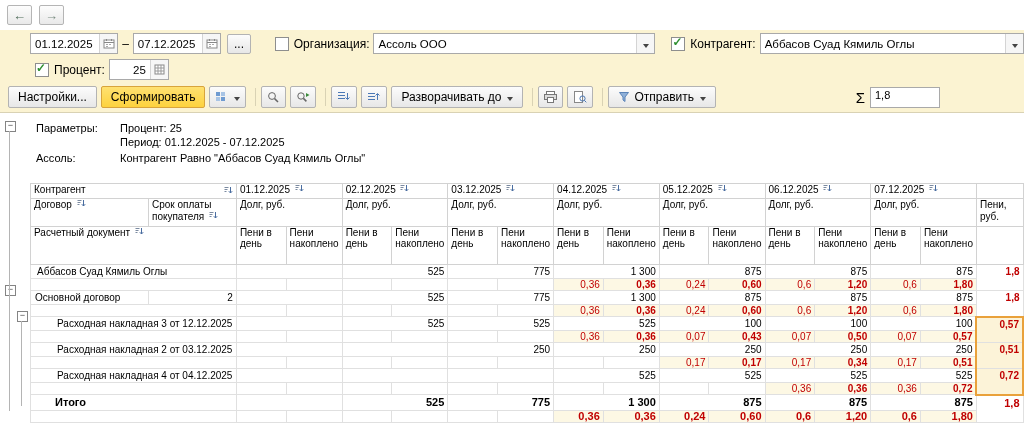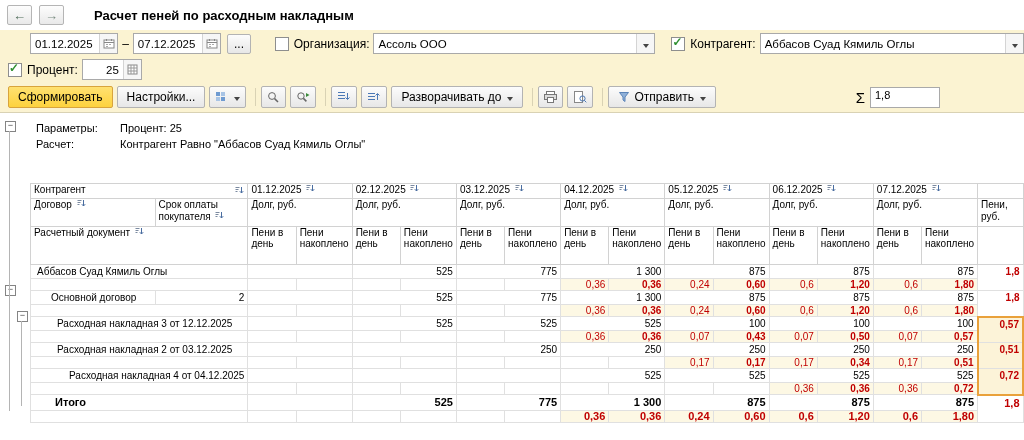--- a/index.html
+++ b/index.html
@@ -6,21 +6,21 @@
     font-family:"Liberation Sans",sans-serif;background:#fff;color:#000;}
   .titlebar{height:30px;display:flex;align-items:center;background:#fff;}
   .navbtn{width:25px;height:20px;margin-left:7px;border:1px solid #b5b5b5;border-radius:2px;
     background:linear-gradient(#fdfdfd,#e9e9e9);display:inline-flex;align-items:center;justify-content:center;
     font-size:13px;color:#4e6b58;padding:0;}
   .navbtn.fwd{color:#7b8d82;}
   .wintitle{font-weight:bold;font-size:13px;margin-left:30px;}
   .panel{background:#fbf3d2;border-bottom:1px solid #d9d2b4;}
   .frow{display:flex;align-items:center;height:27px;}
   .f1{padding-left:30px;}
-  .f2{padding-left:8px;height:25px;}
+  .f2{padding-left:8px;height:25px;margin-left:27px;}
   .field{display:inline-flex;align-items:center;height:19px;border:1px solid #a9a9a9;background:#fff;font-size:11.5px;}
   .ftext{flex:1;padding:0 4px;white-space:nowrap;overflow:hidden;}
   .fbtn{width:17px;height:100%;display:inline-flex;align-items:center;justify-content:center;border-left:1px solid #d4d4d4;background:#f6f6f6;}
   .date{width:88px;}
   .dash{margin:0 4px;font-size:12px;}
   .cb{width:12px;height:12px;border:1px solid #8e8e8e;background:#fff;display:inline-block;position:relative;}
   .cb.checked::after{content:"✓";position:absolute;left:0px;top:-3px;color:#2f8f2f;font-size:12px;font-weight:bold;}
   .flabel{font-size:12px;margin:0 4px 0 5px;white-space:nowrap;}
   .org{width:286px;}
   .contr{width:268px;}
@@ -68,21 +68,20 @@
 </head>
 <body>
 
 <div class="titlebar">
   <button class="navbtn">
       <span>←</span>
     </button>
   <button class="navbtn fwd">
       <span>→</span>
     </button>
-  <span class="wintitle">Расчет пеней по расходным накладным</span>
 </div>
 
 <div class="panel">
   <div class="frow f1">
     <span class="field date">
       <span class="ftext">01.12.2025</span>
       <span class="fbtn">
         <svg width="12" height="11">
             <rect x="1" y="2" width="10" height="8" fill="#fff" stroke="#888"></rect>
             <path d="M1 4.5h10" stroke="#888"></path>
@@ -129,22 +128,22 @@
       <span class="fbtn">
         <svg width="11" height="11">
             <rect x="1" y="1" width="9" height="9" fill="#fff" stroke="#888"></rect>
             <path d="M1 4h9M1 7h9M4 1v9M7 1v9" stroke="#999"></path>
           </svg>
       </span>
     </span>
   </div>
 
   <div class="toolbar">
+    <button class="btn">Настройки...</button>
     <button class="btn primary">Сформировать</button>
-    <button class="btn">Настройки...</button>
     <button class="btn iconbtn">
       <svg width="13" height="12">
           <rect x="1" y="1" width="4" height="4" fill="#6f9bd1"></rect>
           <rect x="6" y="1" width="4" height="4" fill="#a8c4e5"></rect>
           <rect x="1" y="6" width="4" height="4" fill="#a8c4e5"></rect>
           <rect x="6" y="6" width="4" height="4" fill="#6f9bd1"></rect>
         </svg>
       <span class="caret"></span>
     </button>
     <span class="tsep"></span>
@@ -212,21 +211,22 @@
 <div class="report">
 
   <div class="gbox" style="left:5px;top:8px">−</div>
   <div class="gbox" style="left:5px;top:172px">−</div>
   <div class="gbox" style="left:17px;top:198px">−</div>
   <div class="gline" style="left:9px;top:18px;height:280px"></div>
   <div class="gline" style="left:21px;top:208px;height:85px"></div>
 
   <div class="params">
     <div><span class="plabel">Параметры:</span><span>Процент: 25</span></div>
-    <div style="margin-top:2px"><span class="plabel">Расчет:</span><span>Контрагент Равно "Аббасов Суад Кямиль Оглы"</span></div>
+    <div><span class="plabel"></span><span>Период: 01.12.2025 - 07.12.2025</span></div>
+    <div style="margin-top:2px"><span class="plabel">Ассоль:</span><span>Контрагент Равно "Аббасов Суад Кямиль Оглы"</span></div>
   </div>
 
   <table id="report-table">
       <colgroup>
         <col style="width:118px">
         <col style="width:88px">
         <col style="width:52px">
         <col style="width:52px">
         <col style="width:52px">
         <col style="width:52px">
@@ -350,21 +350,21 @@
           <td class="num red tint">0,36</td>
           <td class="num red b tint">0,36</td>
           <td class="num red tint">0,24</td>
           <td class="num red b tint">0,60</td>
           <td class="num red tint">0,6</td>
           <td class="num red b tint">1,20</td>
           <td class="num red tint">0,6</td>
           <td class="num red b tint">1,80</td>
         </tr>
         <tr class="dline">
-          <td class="lab" style="padding-left:20px">Основной договор</td>
+          <td class="lab" style="padding-left:4px">Основной договор</td>
           <td class="num">2</td>
           <td class="num" colspan="2"></td>
           <td class="num" colspan="2">525</td>
           <td class="num" colspan="2">775</td>
           <td class="num" colspan="2">1 300</td>
           <td class="num" colspan="2">875</td>
           <td class="num" colspan="2">875</td>
           <td class="num" colspan="2">875</td>
           <td class="num red b ptot" rowspan="2">1,8</td>
         </tr>
@@ -435,21 +435,21 @@
           <td class="num red"></td>
           <td class="num red b"></td>
           <td class="num red tint">0,17</td>
           <td class="num red b tint">0,17</td>
           <td class="num red tint">0,17</td>
           <td class="num red b tint">0,34</td>
           <td class="num red tint">0,17</td>
           <td class="num red b tint">0,51</td>
         </tr>
         <tr class="dline">
-          <td class="lab" colspan="2" style="padding-left:38px">Расходная накладная 4 от 04.12.2025</td>
+          <td class="lab" colspan="2" style="padding-left:26px">Расходная накладная 4 от 04.12.2025</td>
           <td class="num" colspan="2"></td>
           <td class="num" colspan="2"></td>
           <td class="num" colspan="2"></td>
           <td class="num" colspan="2">525</td>
           <td class="num" colspan="2">525</td>
           <td class="num" colspan="2">525</td>
           <td class="num" colspan="2">525</td>
           <td class="num red b ptot sel selb" rowspan="2">0,72</td>
         </tr>
         <tr class="pline">

